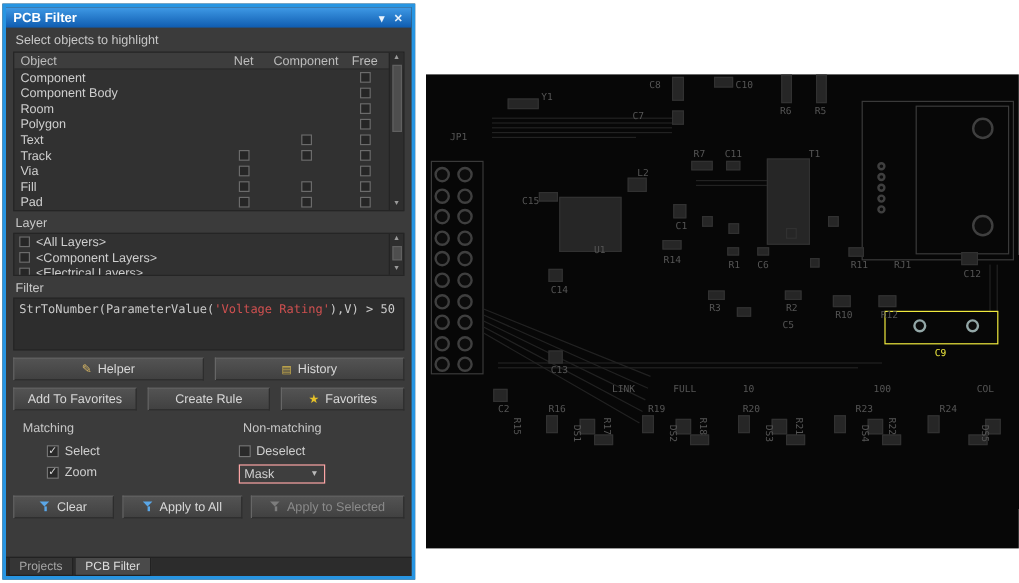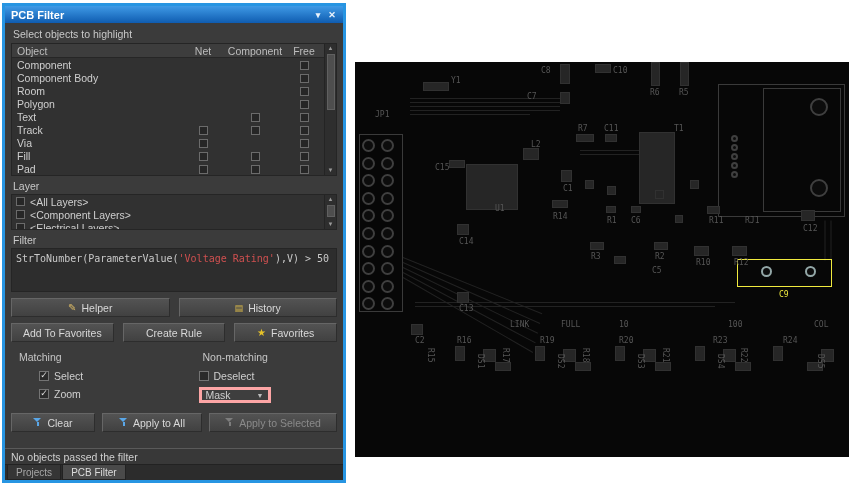--- a/index.html
+++ b/index.html
@@ -53,21 +53,21 @@
   .ico-star { color:#e6c229; font-size:10px; }
 
   .match-grid { display:flex; margin:9px 8px 0; flex:0 0 auto; }
   .mcol { flex:1; }
   .mcol.left { flex:0 0 57%; }
   .m-label { height:14px; padding-left:6px; color:#c6c6c6; }
   .chk-line { display:flex; align-items:center; height:15px; margin:3px 0 0 2px; }
   .mcol.left .chk-line { margin-left:26px; }
   .cb2 { width:10px; height:10px; border:1px solid #747474; background:#2a2a2a; display:inline-flex;
          align-items:center; justify-content:center; font-size:9px; line-height:9px; color:#dcdcdc; margin-right:5px; }
-  .dropdown { width:72px; height:16px; margin:4px 0 0 2px; background:#3e3e3e; border:3px solid #fca5a5;
+  .dropdown { width:72px; height:16px; margin:4px 0 0 2px; background:#3e3e3e; border:1px solid #fca5a5;
               display:flex; align-items:center; padding:0 4px; }
   .dd-arrow { margin-left:auto; font-size:7px; color:#bbb; }
 
   .apply-row { display:flex; gap:7px; margin:10px 6px 0; flex:0 0 auto; }
   .btn.clear { flex:0 0 84px; }
   .btn.apsel { color:#8a8a8a; }
   .btn.apall { flex:0 0 100px; }
   .funnel { position:relative; width:9px; height:9px; display:inline-block; }
   .funnel::before { content:""; position:absolute; left:0; top:0; border-left:4.5px solid transparent;
                     border-right:4.5px solid transparent; border-top:4px solid #5aa7e8; }
@@ -261,21 +261,20 @@
       <span class="funnel"></span>
       <span>Apply to All</span>
     </div>
     <div class="btn apsel">
       <span class="funnel gray"></span>
       <span>Apply to Selected</span>
     </div>
   </div>
 
   <div class="spacer"></div>
-  <div class="statusbar">No objects passed the filter</div>
   <div class="tabs">
     <div class="tab">Projects</div>
     <div class="tab active">PCB Filter</div>
   </div>
 </div>
 
 <div class="pcb" id="pcb">
   <div class="hl-box"></div>
 <div class="prect" style="left: 68px; top: 20px; width: 26px; height: 9px;"></div>
     <div class="prect" style="left: 205px; top: 2px; width: 10px; height: 20px;"></div>

